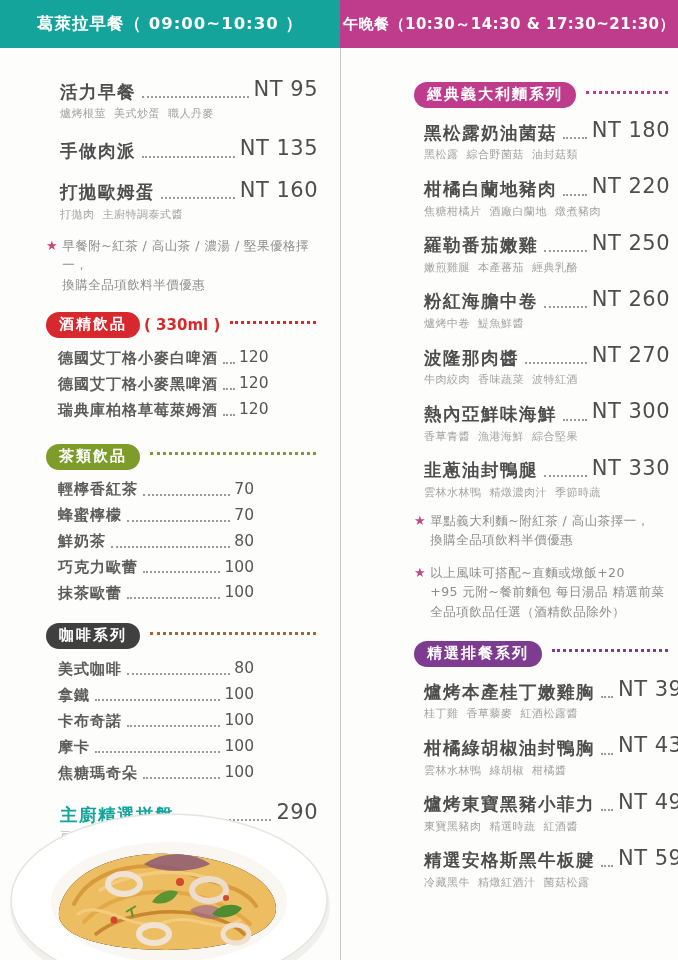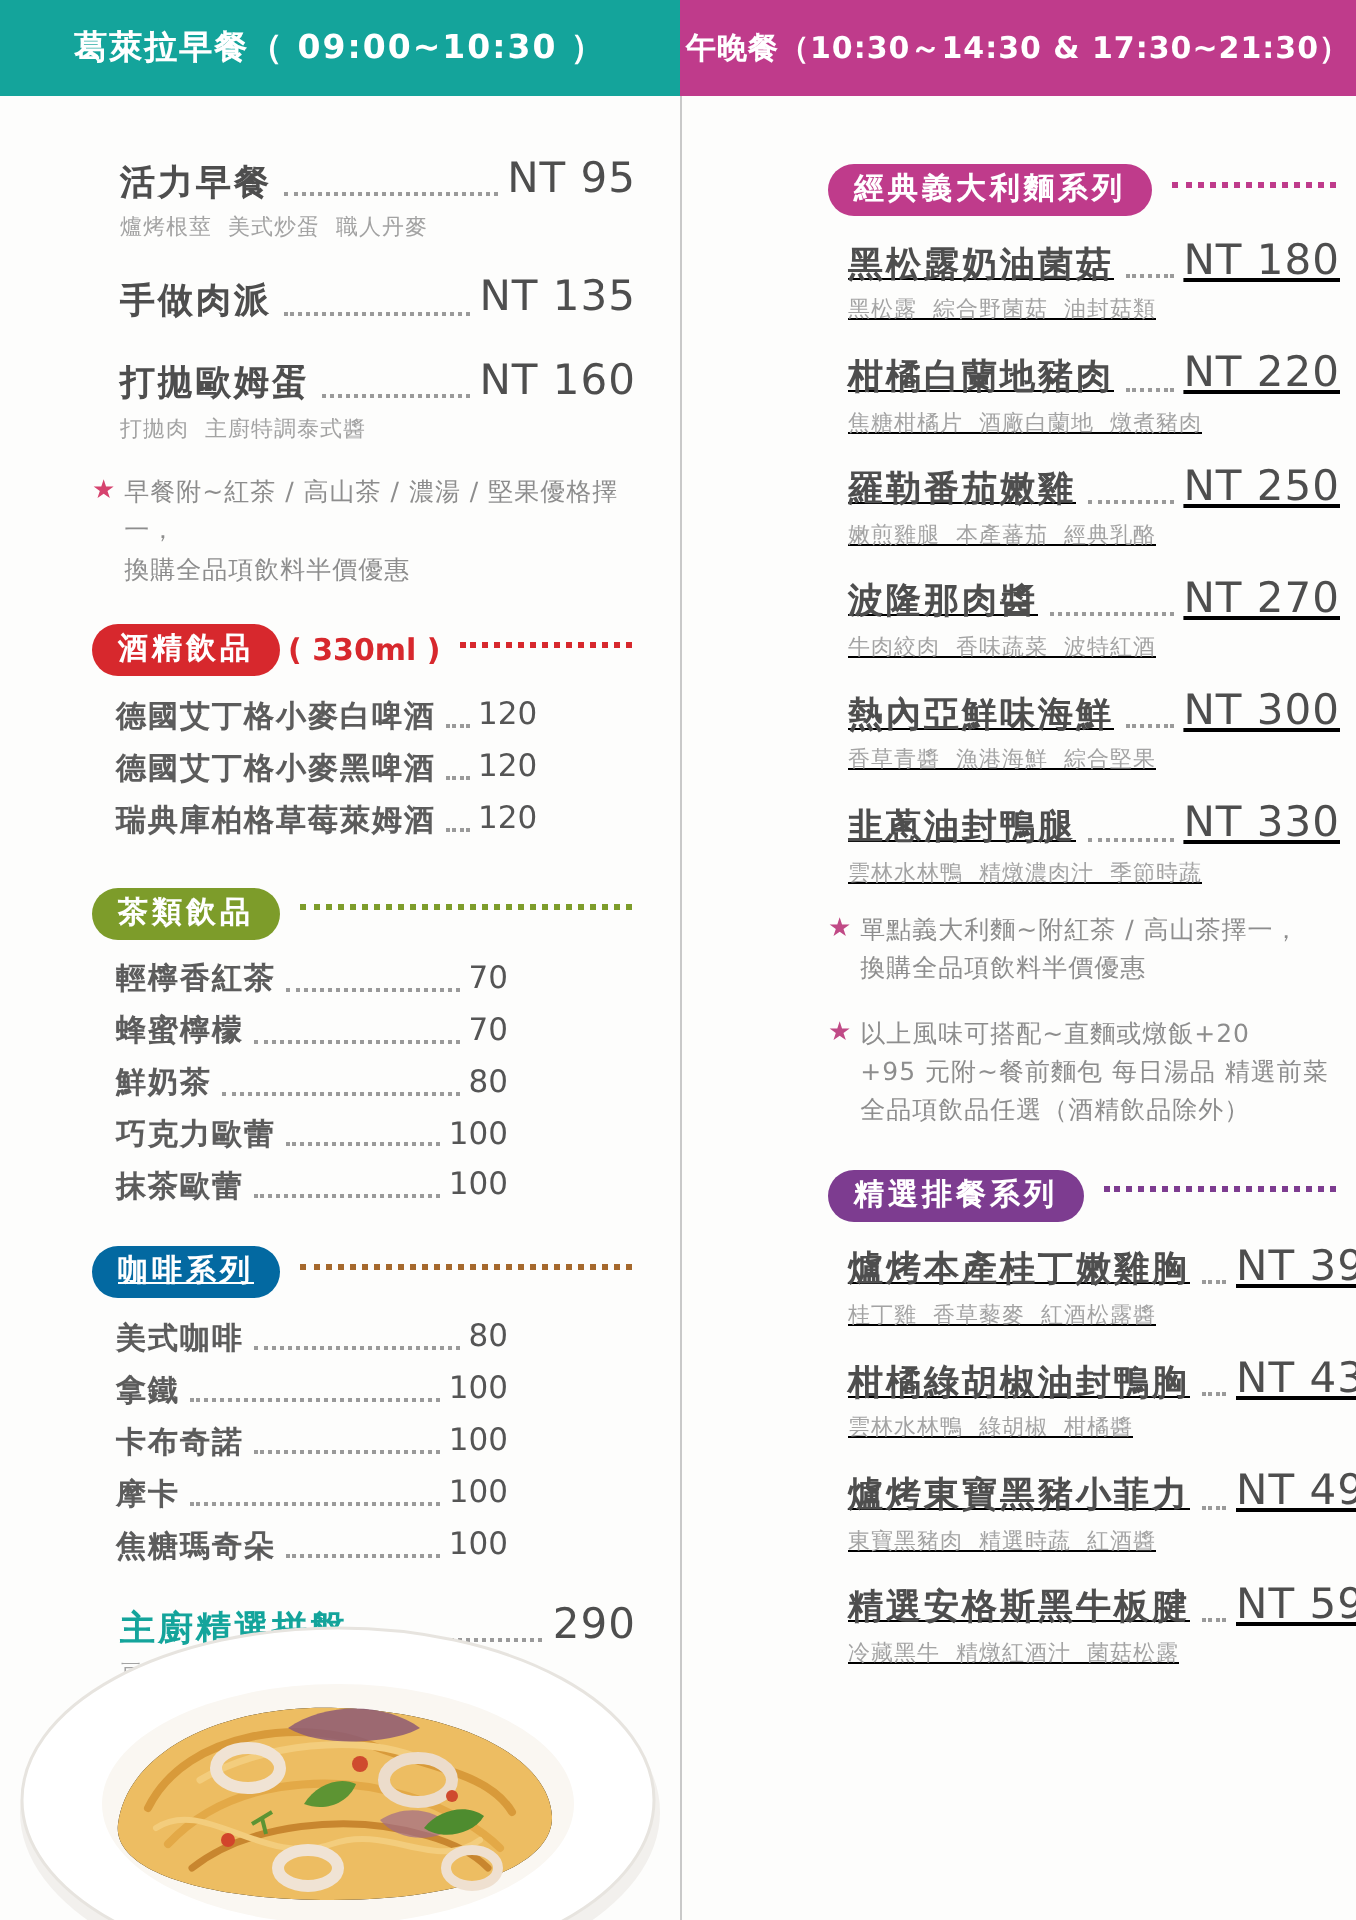--- a/index.html
+++ b/index.html
@@ -15,42 +15,42 @@
 
   .vdiv{position:absolute;left:340px;top:48px;bottom:0;width:1px;background:#c9c9c9;}
 
   .cols{display:flex;gap:28px;}
   .col-left{width:340px;box-sizing:border-box;padding:28px 18px 0 46px;}
   .col-right{flex:1;box-sizing:border-box;padding:34px 16px 0 50px;}
 
   
   .mi{margin:0 0 14px 14px;}
   .mi-row{display:flex;align-items:flex-end;width:258px;}
-  .col-right .mi{margin:0 0 11px 10px;text-decoration:underline;}
+  .col-right .mi{margin:0 0 11px 10px;}
   .col-right .mi-row{width:246px;}
   .mi-name{font-size:17.5px;font-weight:700;color:#4e4e4e;letter-spacing:1.5px;white-space:nowrap;line-height:1.3;}
   .mi-price{font-size:21px;font-weight:500;color:#4e4e4e;white-space:nowrap;line-height:1.3;letter-spacing:0.5px;}
   .lead{flex:1;border-bottom:2px dotted #9a9a9a;margin:0 5px 5px 6px;min-width:12px;}
   .mi-desc{font-size:11px;color:#a3a3a3;margin-top:3px;letter-spacing:0.5px;white-space:pre-wrap;}
 
   .mi-name.teal{color:#14a49b;}
 
   
   .note{display:flex;margin:10px 0 0 0;font-size:12.5px;color:#8d8d8d;line-height:1.55;letter-spacing:0.5px;}
   .star{margin-right:4px;font-size:13px;line-height:1.5;}
   .star-pink{color:#d6436e;}
   .star-magenta{color:#c04a86;}
 
   
   .badge-row{display:flex;align-items:center;margin-bottom:9px;}
   .pill{display:inline-block;color:#fff;font-size:15px;font-weight:700;letter-spacing:2px;
     padding:3px 13px 4px;border-radius:14px;white-space:nowrap;}
   .pill-red{background:#d7282d;}
   .pill-green{background:#7d9c2a;}
-  .pill-brown{background:#0369a1;text-decoration:underline;}
+  .pill-brown{background:#404040;}
   .pill-magenta{background:#bf3b8b;}
   .pill-purple{background:#7d3c90;}
   .pill-suffix{font-size:15px;font-weight:700;color:#d7282d;margin-left:4px;white-space:nowrap;}
   .dots{flex:1;border-bottom:3.5px dotted;margin:0 2px 6px 10px;}
   .dots-red{color:#d7282d;}
   .dots-green{color:#7d9c2a;}
   .dots-brown{color:#a5682c;}
   .dots-magenta{color:#bf3b8b;}
   .dots-purple{color:#7d3c90;}
 
@@ -247,20 +247,28 @@
 
         <div class="mi">
           <div class="mi-row">
             <span class="mi-name">羅勒番茄嫩雞</span>
             <span class="lead"></span>
             <span class="mi-price">NT 250</span>
           </div>
           <div class="mi-desc">嫩煎雞腿  本產蕃茄  經典乳酪</div>
         </div>
 
+        <div class="mi">
+          <div class="mi-row">
+            <span class="mi-name">粉紅海膽中卷</span>
+            <span class="lead"></span>
+            <span class="mi-price">NT 260</span>
+          </div>
+          <div class="mi-desc">爐烤中卷  鯷魚鮮醬</div>
+        </div>
 
         <div class="mi">
           <div class="mi-row">
             <span class="mi-name">波隆那肉醬</span>
             <span class="lead"></span>
             <span class="mi-price">NT 270</span>
           </div>
           <div class="mi-desc">牛肉絞肉  香味蔬菜  波特紅酒</div>
         </div>
 

